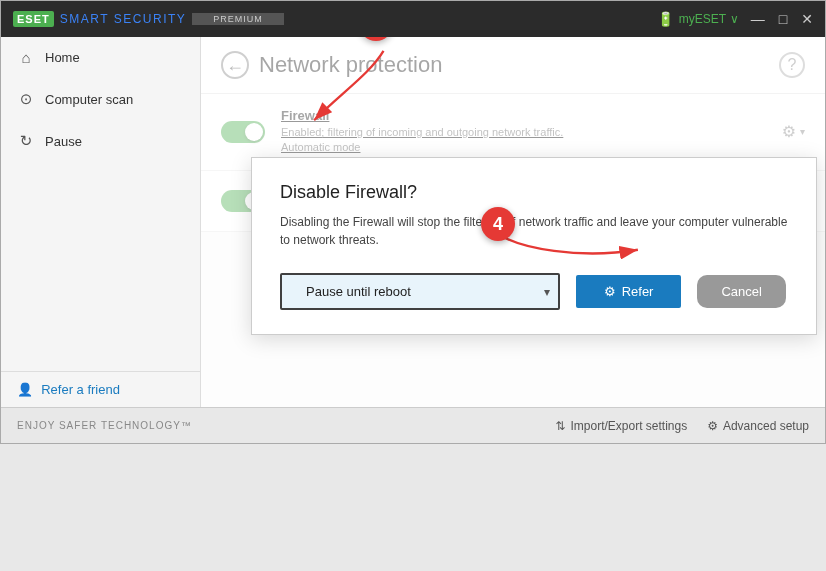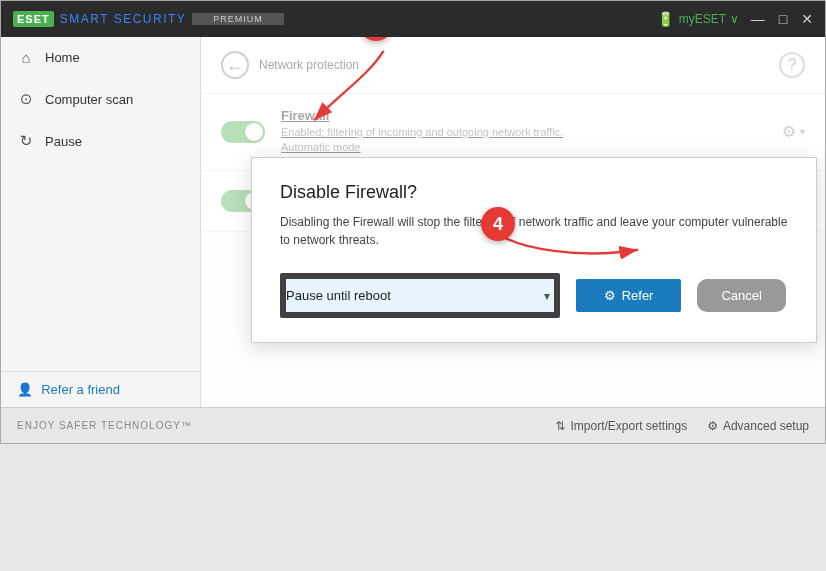--- a/index.html
+++ b/index.html
@@ -165,21 +165,21 @@
       cursor: pointer;
       width: 28px;
       height: 28px;
       border-radius: 50%;
       border: 2px solid #888;
       display: flex;
       align-items: center;
       justify-content: center;
     }
     .content-title {
-      font-size: 12px;
+      font-size: 22px;
       font-weight: 300;
       color: #222;
     }
     .help-btn {
       color: #888;
       font-size: 16px;
       cursor: pointer;
       width: 26px;
       height: 26px;
       border-radius: 50%;
@@ -322,22 +322,22 @@
       align-items: center;
       gap: 16px;
     }
     .dropdown-wrapper {
       position: relative;
       flex: 1;
       max-width: 280px;
     }
     .dropdown {
       width: 100%;
-      padding: 9px 36px 9px 0;
-      border: 6px solid #404040;
+      padding: 9px 36px 9px 24px;
+      border: 2px solid #404040;
       border-radius: 2px;
       background: #e8f4fb;
       color: #222;
       font-size: 13px;
       appearance: none;
       cursor: pointer;
       outline: none;
     }
     .dropdown-arrow {
       position: absolute;

